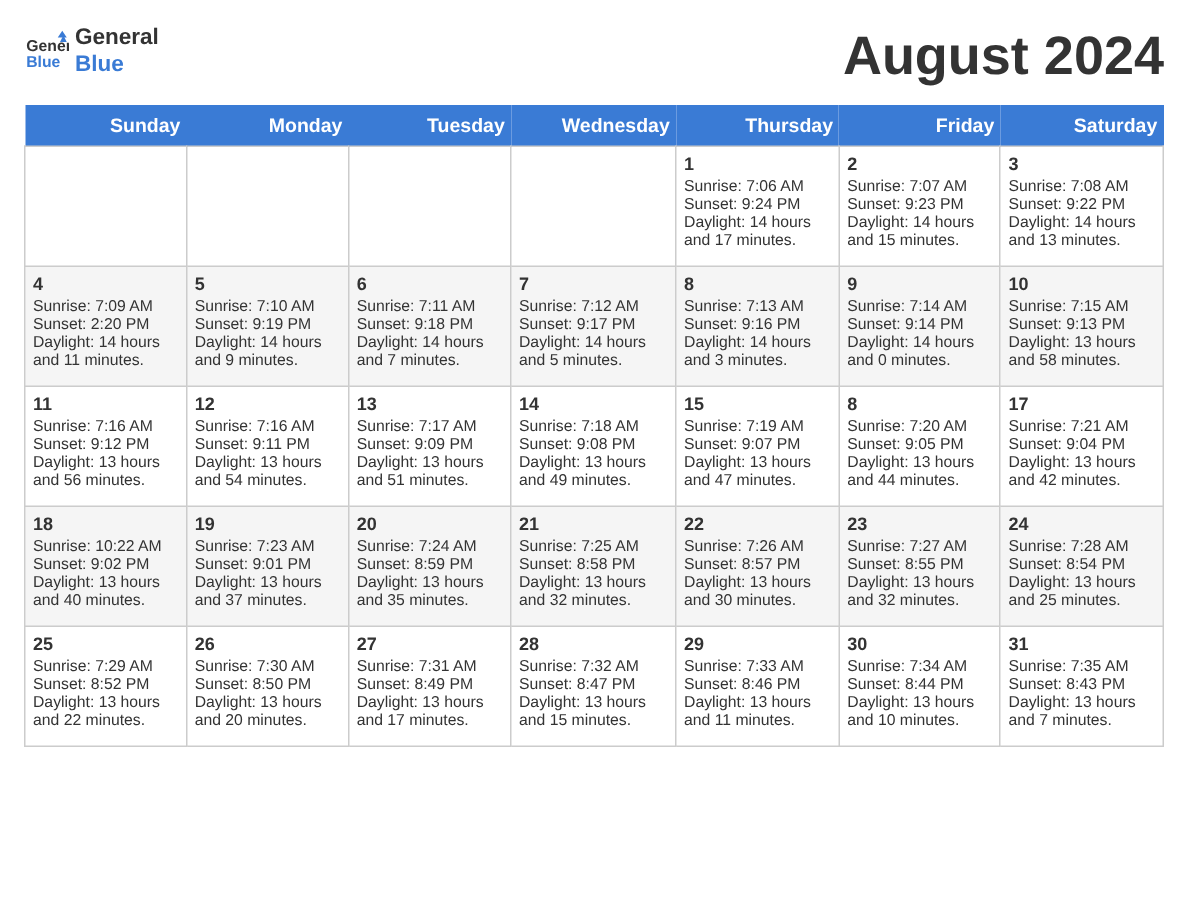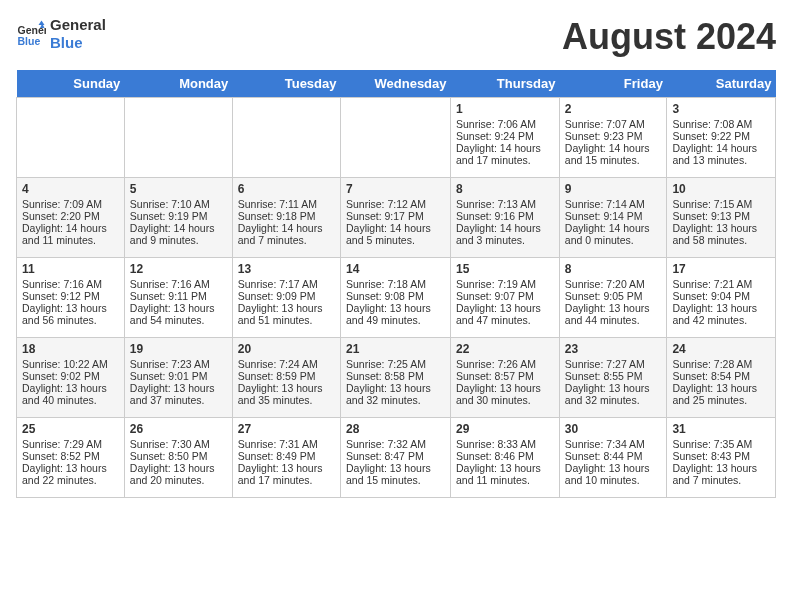--- a/index.html
+++ b/index.html
@@ -314,21 +314,21 @@
         </td>
         <td>
           <span class="day-num">28</span>
           <div>Sunrise: 7:32 AM</div>
           <div>Sunset: 8:47 PM</div>
           <div>Daylight: 13 hours</div>
           <div>and 15 minutes.</div>
         </td>
         <td>
           <span class="day-num">29</span>
-          <div>Sunrise: 8:33 AM</div>
+          <div>Sunrise: 7:33 AM</div>
           <div>Sunset: 8:46 PM</div>
           <div>Daylight: 13 hours</div>
           <div>and 11 minutes.</div>
         </td>
         <td>
           <span class="day-num">30</span>
           <div>Sunrise: 7:34 AM</div>
           <div>Sunset: 8:44 PM</div>
           <div>Daylight: 13 hours</div>
           <div>and 10 minutes.</div>

